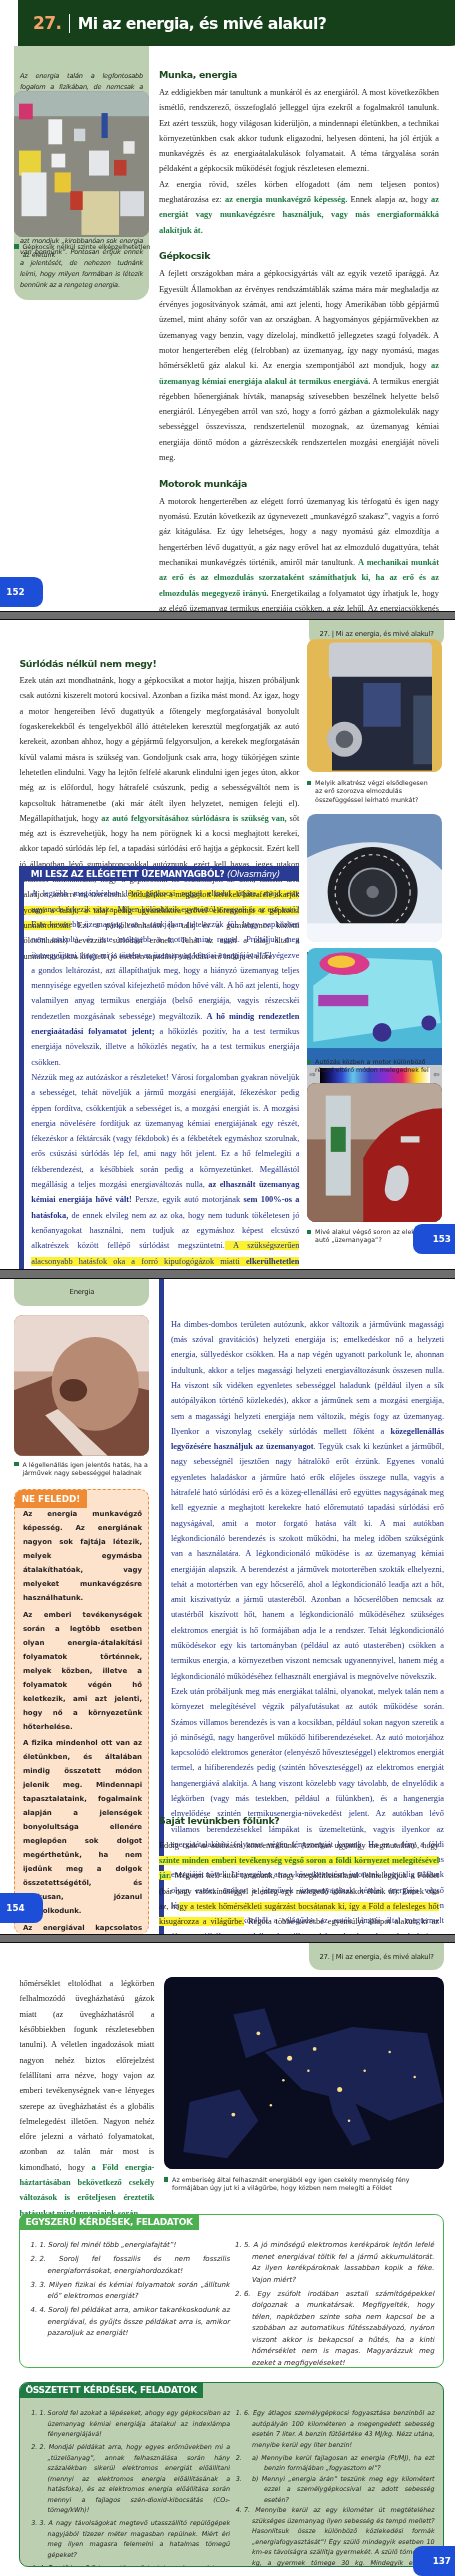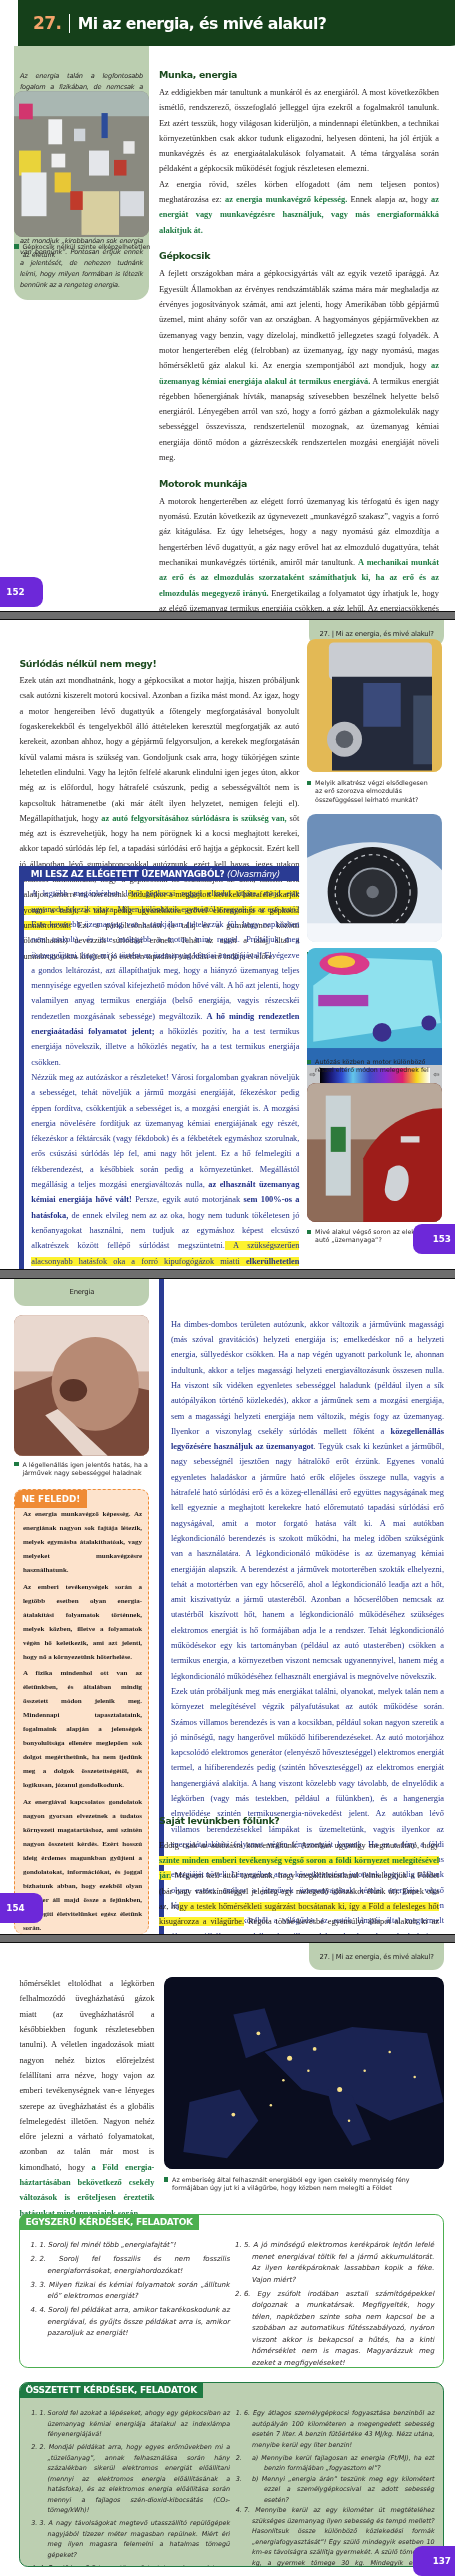--- a/index.html
+++ b/index.html
@@ -19,33 +19,33 @@
   .caption { position: absolute; font-family: "DejaVu Sans", sans-serif; font-size: 6.3px; line-height: 8.1px; color: #231f20; padding-left: 8.1px; }
   .caption::before { content: ""; position: absolute; left: 0; top: 1.3px; width: 4.4px; height: 4.4px; background: #1f7a43; }
 
   .h2 { font-family: "DejaVu Sans", sans-serif; font-weight: bold; color: #1c4a1f; font-size: 9.4px; letter-spacing: -0.3px; }
   .body { font-family: "Liberation Serif", serif; font-size: 8.4px; line-height: 15.3px; text-align: justify; color: #231f20; }
   .green { color: #1f7a43; font-weight: bold; }
   .hl { background: #fdf22f; }
   .blue-text { color: #23328a; }
   .bb { font-weight: bold; }
 
-  .page-num { position: absolute; width: 43px; height: 30px; background: #6d28d9; color: #fff; font-family: "DejaVu Sans", sans-serif; font-weight: bold; font-size: 8.8px; display: flex; align-items: center; }
+  .page-num { position: absolute; width: 43px; height: 30px; background: #1d4ed8; color: #fff; font-family: "DejaVu Sans", sans-serif; font-weight: bold; font-size: 8.8px; display: flex; align-items: center; }
   .page-num.left { left: 0; border-top-right-radius: 8.8px; border-bottom-right-radius: 8.8px; padding-left: 6.3px; }
   .page-num.right { right: 0; border-top-left-radius: 8.8px; border-bottom-left-radius: 8.8px; justify-content: flex-end; padding-right: 5px; }
 
   .running-head { position: absolute; height: 27px; background: #bccfb1; border-bottom-left-radius: 11.3px; border-bottom-right-radius: 11.3px; font-family: "DejaVu Sans", sans-serif; font-size: 6.9px; display: flex; align-items: center; justify-content: center; color: #231f20; letter-spacing: -0.2px; }
 
   .reading-box { position: absolute; left: 19.4px; border-left: 5px solid #2a3b93; }
   .reading-title { background: #2a3b93; color: #fff; font-family: "DejaVu Sans", sans-serif; font-weight: bold; font-size: 8.8px; padding: 2.5px 7.5px 2.5px 6.3px; letter-spacing: -0.3px; }
   .reading-title i { font-weight: normal; }
 
   .ne-feledd { position: absolute; left: 14.4px; top: 1429px; width: 135px; border: 1.3px dashed #ef8b35; border-radius: 8.8px; background: #fde3cc; font-family: "DejaVu Sans", sans-serif; font-weight: bold; font-size: 7px; line-height: 14px; text-align: justify; padding: 17.5px 6.3px 5px 7.5px; }
   .ne-label { position: absolute; left: 0; top: 0; background: #ef8b35; color: #fff; font-size: 8.8px; padding: 1.9px 6.3px; border-top-left-radius: 7.5px; }
-  .ne-feledd p { margin-bottom: 2.5px; font-family: Liberation Serif, serif; }
+  .ne-feledd p { margin-bottom: 2.5px; }
 
   .q-box { position: absolute; left: 19.4px; width: 425px; border-radius: 8.8px; font-family: "DejaVu Sans", sans-serif; font-style: italic; font-size: 7px; line-height: 11.5px; padding-left: 9px; }
   .q-box.simple { border: 1.3px solid #4caf50; background: #fff; }
   .q-box.complex { border: 1.3px solid #1f7a43; background: #bccfb1; }
   .q-title { position: absolute; left: -1.3px; top: -1.3px; color: #fff; font-style: normal; font-weight: bold; font-size: 9px; padding: 3.1px 6.3px 1.9px 6.3px; letter-spacing: -0.3px; border-top-left-radius: 7.5px; }
   .simple .q-title { background: #4caf50; }
   .complex .q-title { background: #1f7a43; }
   .q-cols { display: flex; gap: 13.8px; padding: 25px 8.8px 7.5px 10px; }
   .q-col { flex: 1; }
   .q-item { padding-left: 8.1px; text-indent: -8.1px; text-align: justify; margin-bottom: 2.5px; }

